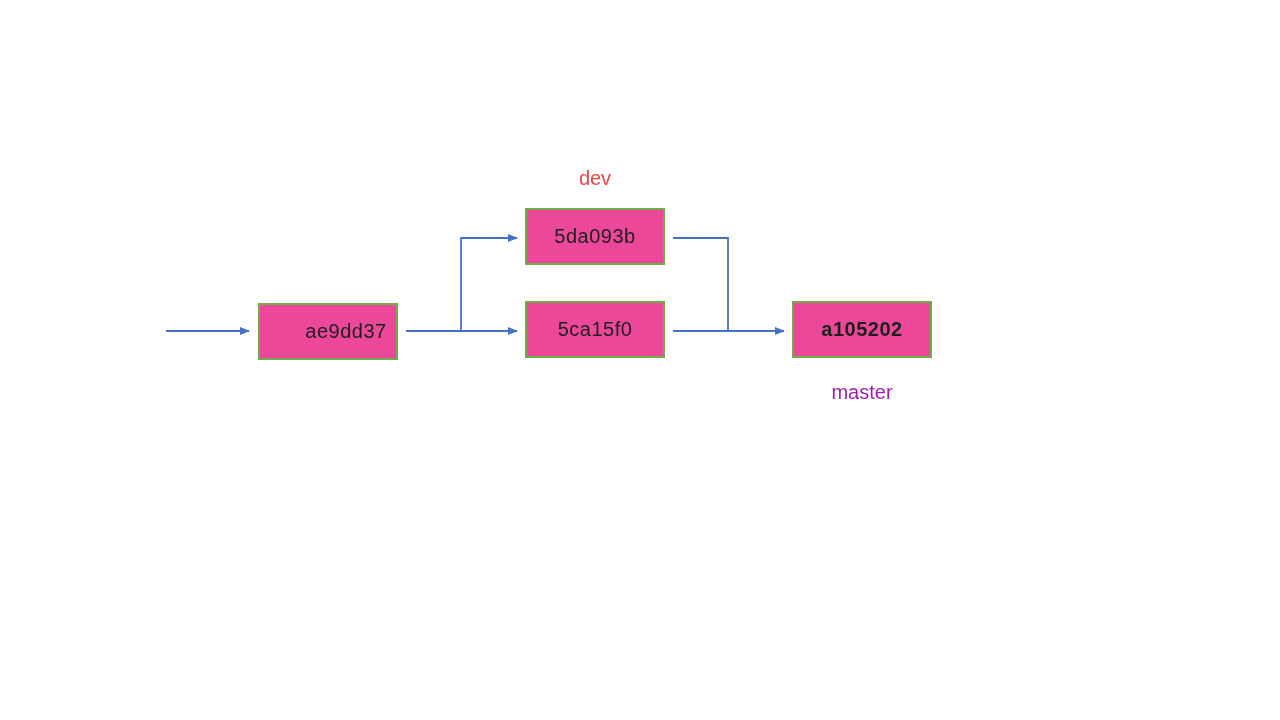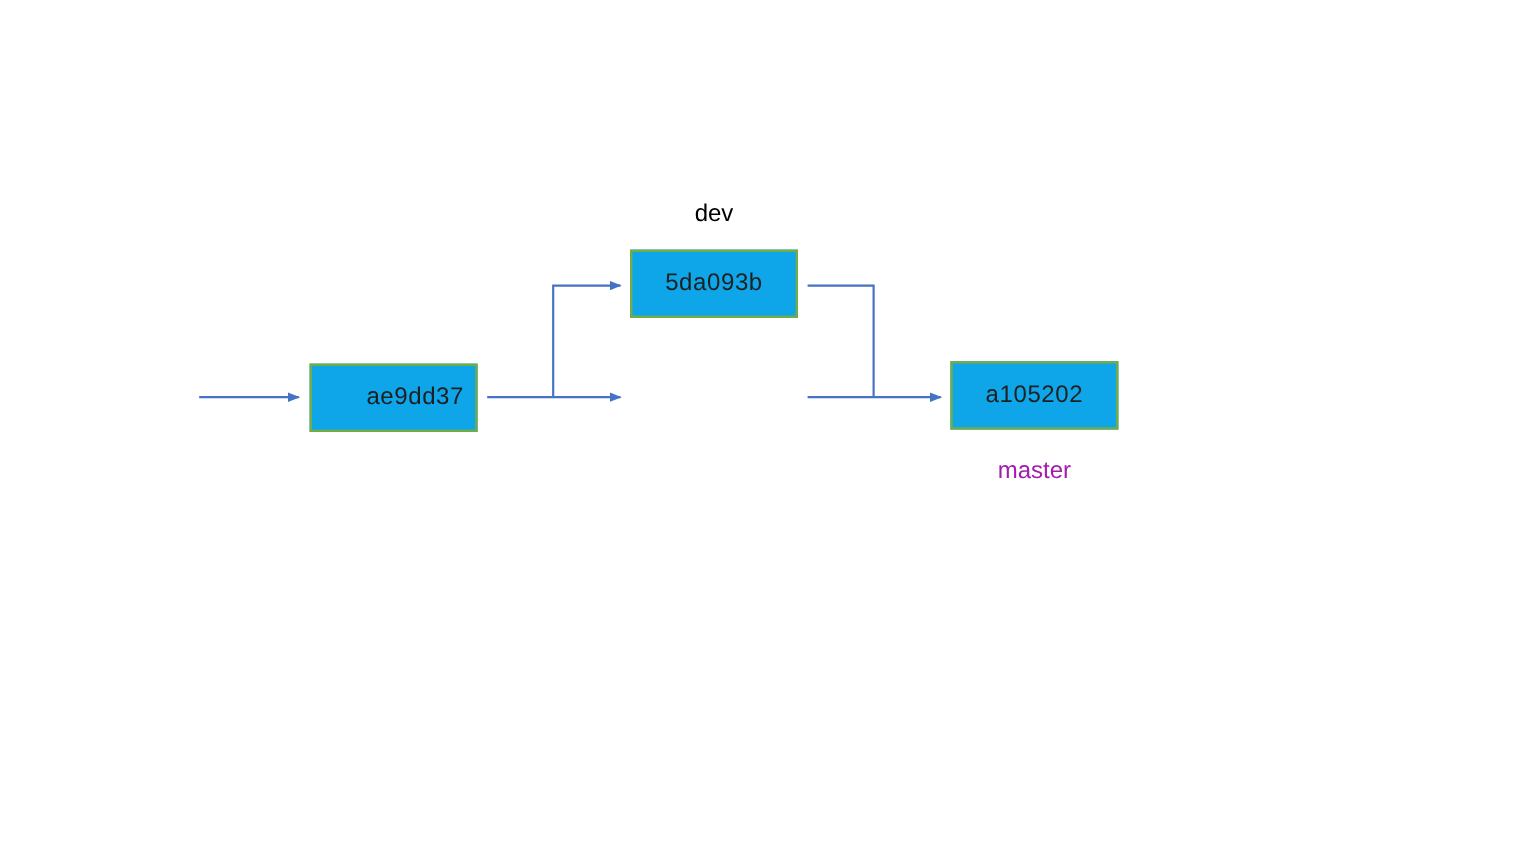--- a/index.html
+++ b/index.html
@@ -26,43 +26,43 @@
     fill: none;
     stroke: #4472C4;
     stroke-width: 1.8;
   }
   .commit {
     position: absolute;
     width: 140px;
     height: 57px;
     box-sizing: border-box;
     border: 2px solid #70AD47;
-    background: #0ea5e9;
+    background: #ec4899;
     display: flex;
     align-items: center;
     justify-content: center;
     font-size: 20px;
     color: #1f1f1f;
     letter-spacing: 0.5px;
   }
   .branch-label {
     position: absolute;
     width: 140px;
     text-align: center;
     font-size: 20px;
-    color: #000000;
+    color: #ef4444;
   }
   .branch-label.dev    { left: 525px; top: 167px; }
   .branch-label.master { left: 792px; top: 381px; color: #a21caf; }
 
   .commit.c-f992763 { left: 15px;  top: 303px; }
   .commit.c-ae9dd37 { left: 258px; top: 303px; padding-left: 36px; }
   .commit.c-5da093b { left: 525px; top: 208px; }
   .commit.c-5ca15f0 { left: 525px; top: 301px; }
-  .commit.c-a105202 { left: 792px; top: 301px; }
+  .commit.c-a105202 { left: 792px; top: 301px; font-weight: bold; }
 </style>
 </head>
 <body>
 
 <div class="canvas">
 
   <svg class="edges" width="1280" height="720" viewBox="0 0 1280 720" xmlns="http://www.w3.org/2000/svg">
     <defs>
       <marker id="arrowhead" markerWidth="10" markerHeight="8" refX="9" refY="4" orient="auto" markerUnits="userSpaceOnUse">
         <path d="M0,0 L10,4 L0,8 Z" fill="#4472C4"></path>
@@ -82,20 +82,23 @@
 
 
   <div class="commit c-ae9dd37">
     <span>ae9dd37</span>
   </div>
 
   <div class="commit c-5da093b">
     <span>5da093b</span>
   </div>
 
+  <div class="commit c-5ca15f0">
+    <span>5ca15f0</span>
+  </div>
 
   <div class="commit c-a105202">
     <span>a105202</span>
   </div>
 
   <div class="branch-label dev">dev</div>
 
   <div class="branch-label master">master</div>
 
 </div>

